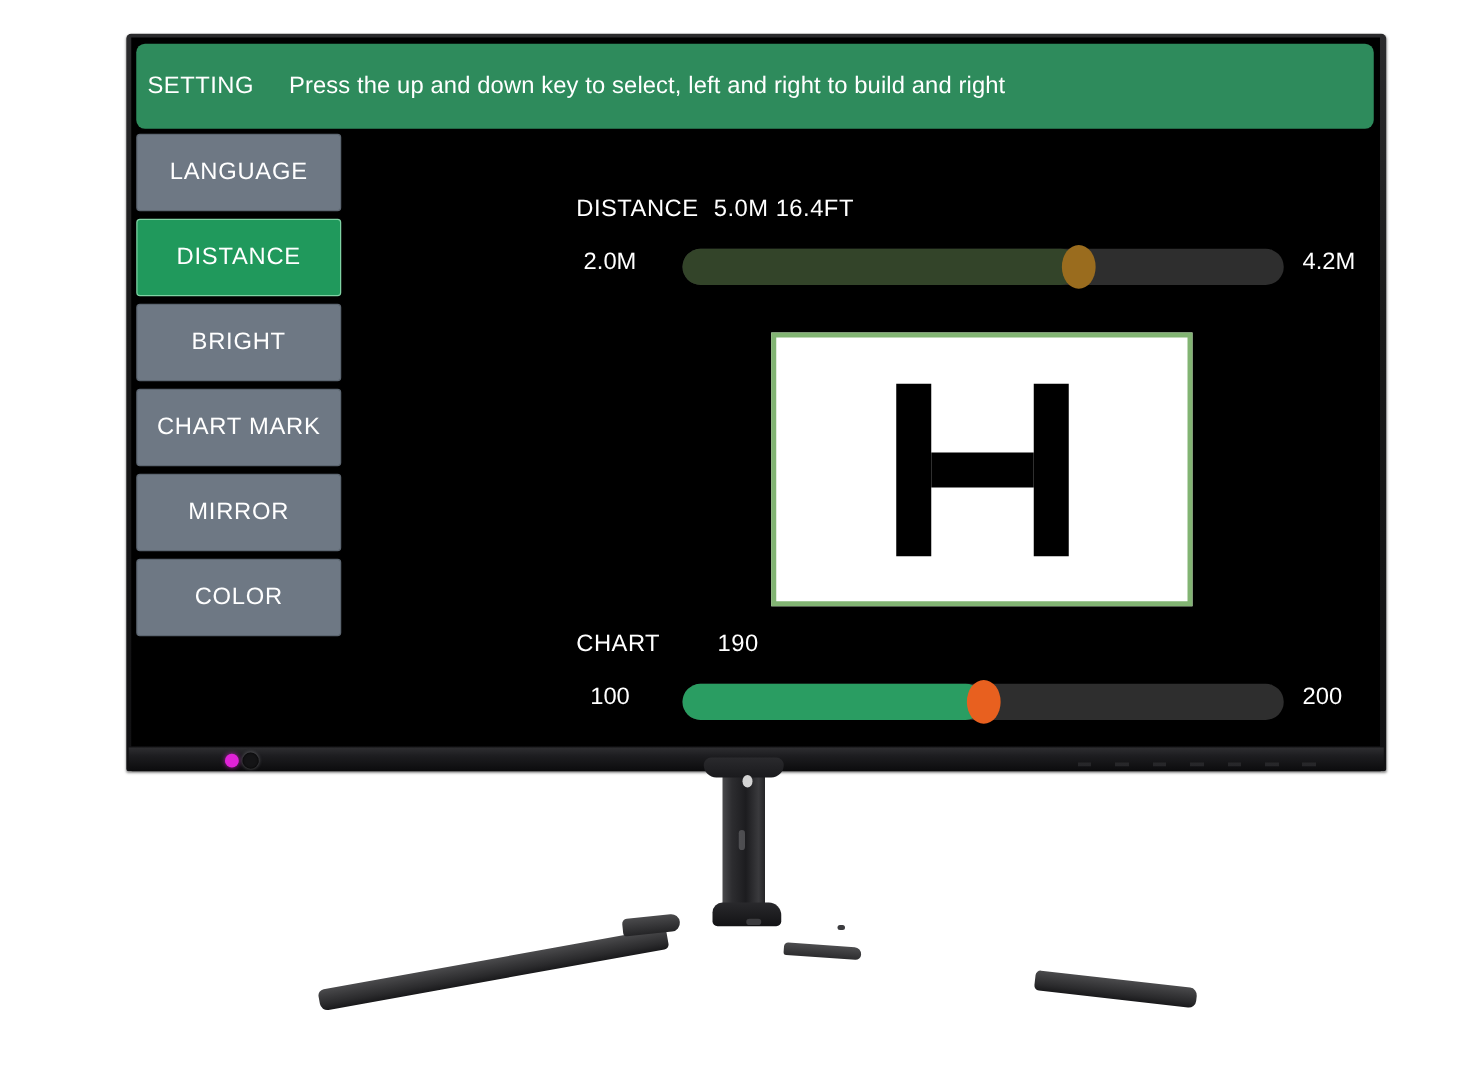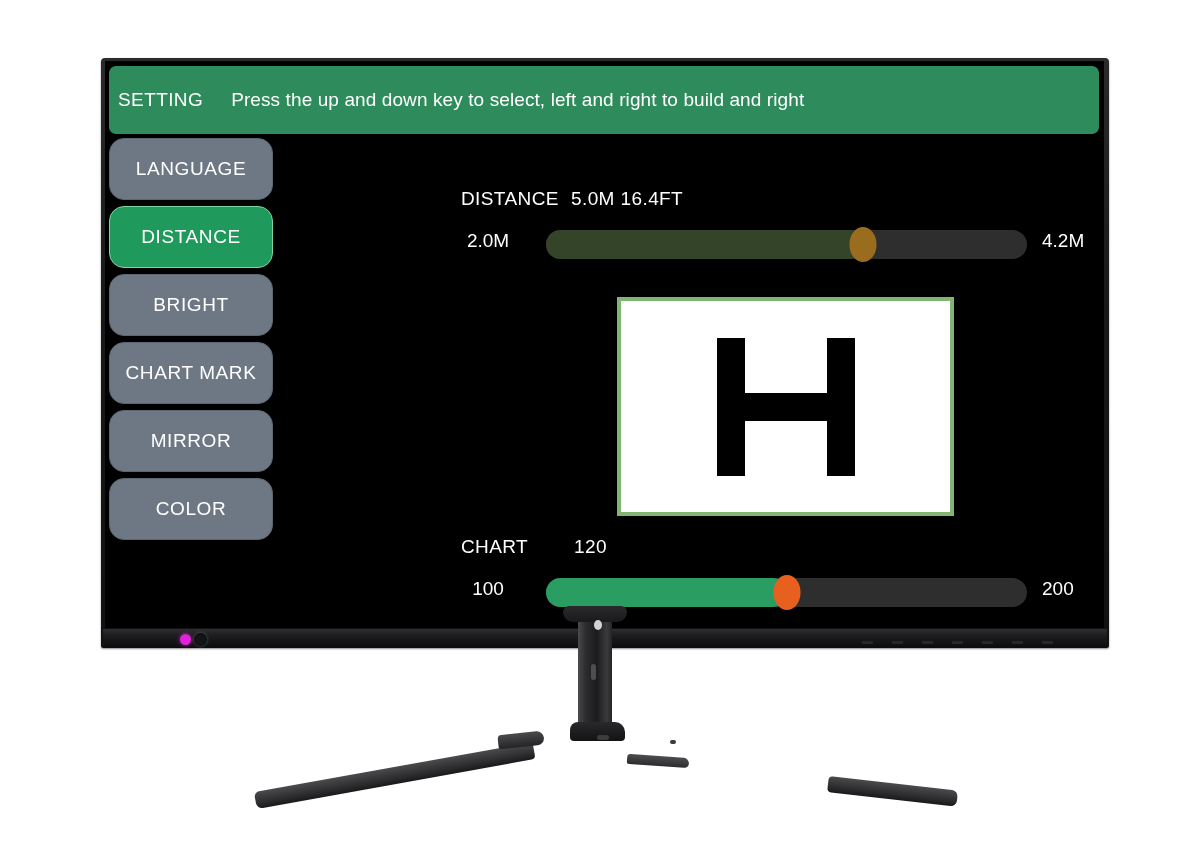--- a/index.html
+++ b/index.html
@@ -19,21 +19,20 @@
     background: #ffffff;
   }
 
   
   .monitor {
     position: absolute;
     left: 101px;
     top: 27px;
     width: 876px;
     height: 590px;
-    margin-top: 31px;
   }
   .bezel {
     position: absolute;
     left: 0; top: 0;
     width: 1008px;
     height: 590px;
     background: linear-gradient(180deg,#2b2b2d 0%, #191919 40%, #111113 100%);
     border-radius: 4px 4px 2px 2px;
     box-shadow: 0 1px 2px rgba(0,0,0,.45);
   }
@@ -217,21 +216,21 @@
   .sidebar {
     position: absolute;
     left: 4px;
     top: 77px;
     width: 164px;
   }
   .menu-item {
     height: 62px;
     margin-bottom: 6px;
     background: #6e7884;
-    border-radius: 15px;
+    border-radius: 3px;
     display: flex;
     align-items: center;
     justify-content: center;
     color: #ffffff;
     font-size: 19px;
     letter-spacing: .6px;
     border: 1px solid #5c6671;
     box-sizing: border-box;
   }
   .menu-item.active {
@@ -387,21 +386,21 @@
 
         <div class="chart-frame">
           <div class="optotype">
             <div class="opt-bar opt-left"></div>
             <div class="opt-bar opt-mid"></div>
             <div class="opt-bar opt-right"></div>
           </div>
         </div>
 
         <span class="row-label size-label">CHART</span>
-        <span class="row-label size-value">120</span>
+        <span class="row-label size-value">190</span>
 
         <div class="slider-row size">
           <span class="slider-min">100</span>
           <div class="track size">
             <div class="fill" style="width: 50%;"></div>
             <div class="thumb" style="left: 50%;"></div>
           </div>
           <span class="slider-max">200</span>
         </div>
 

